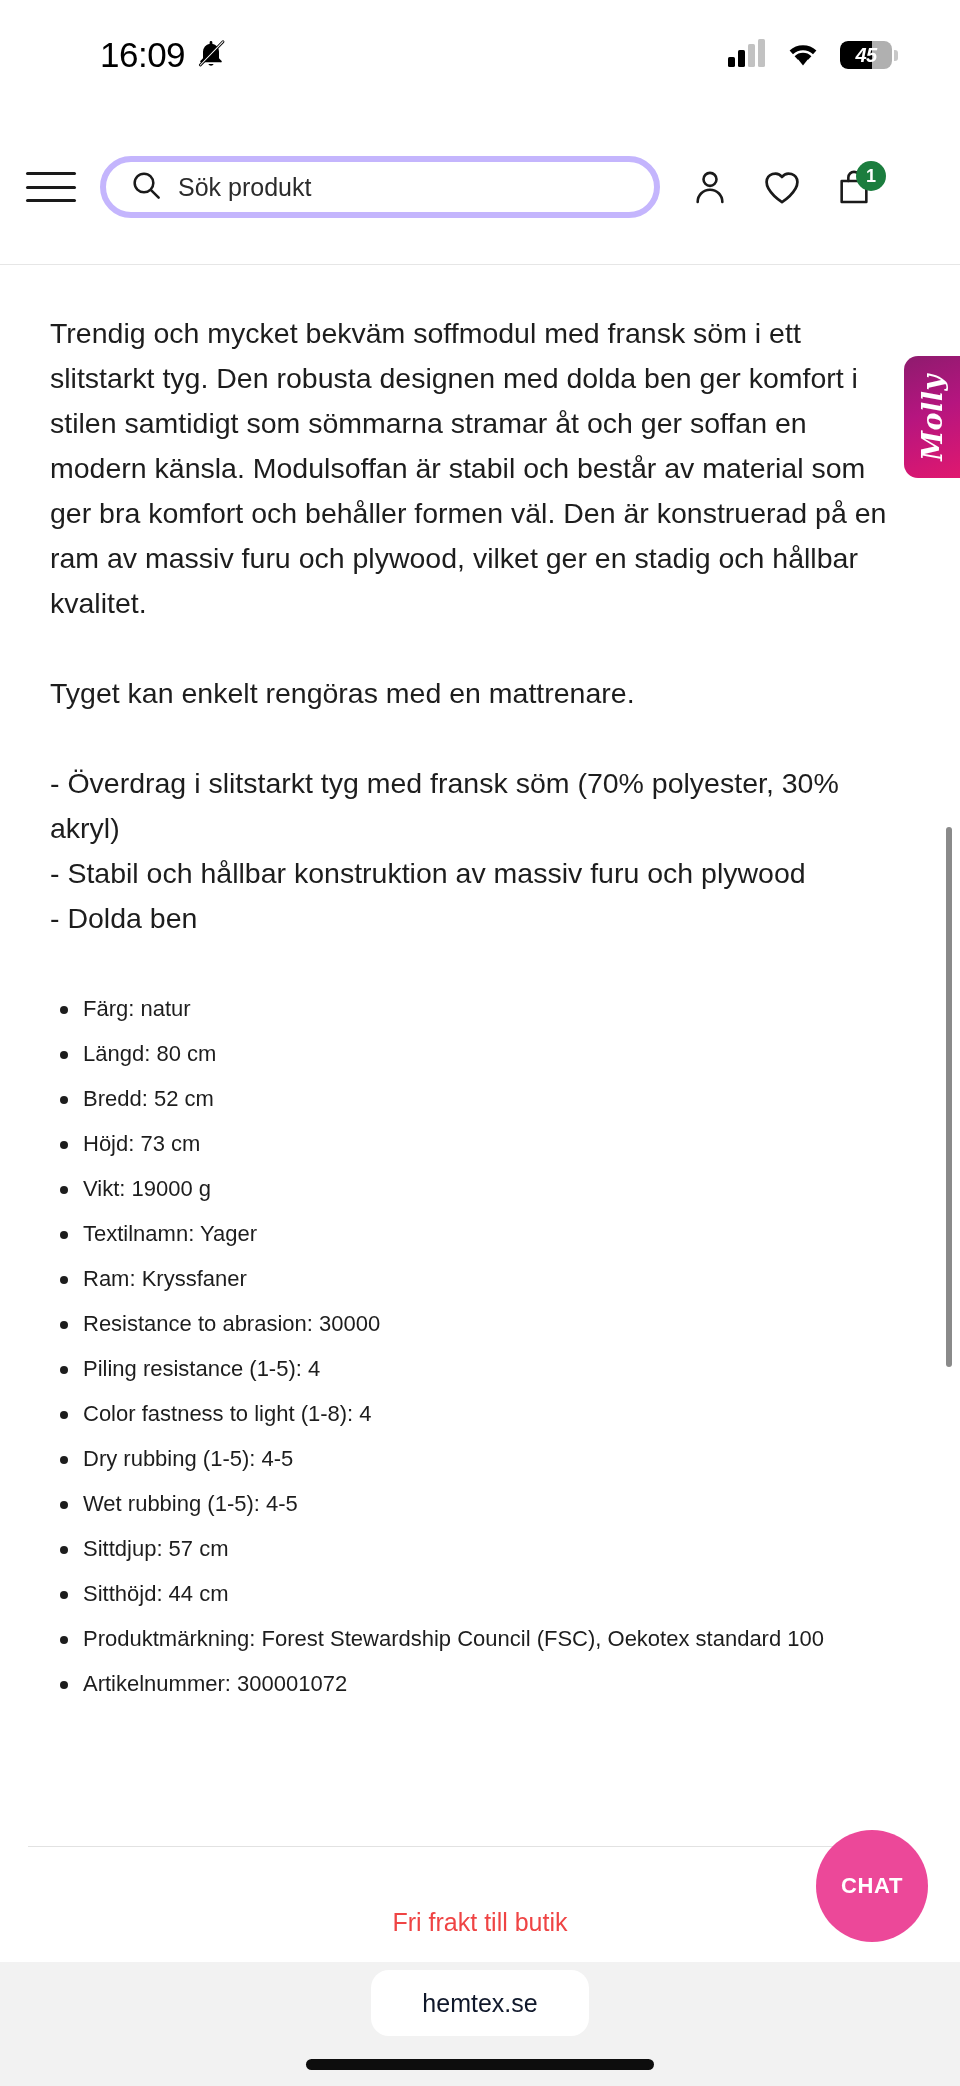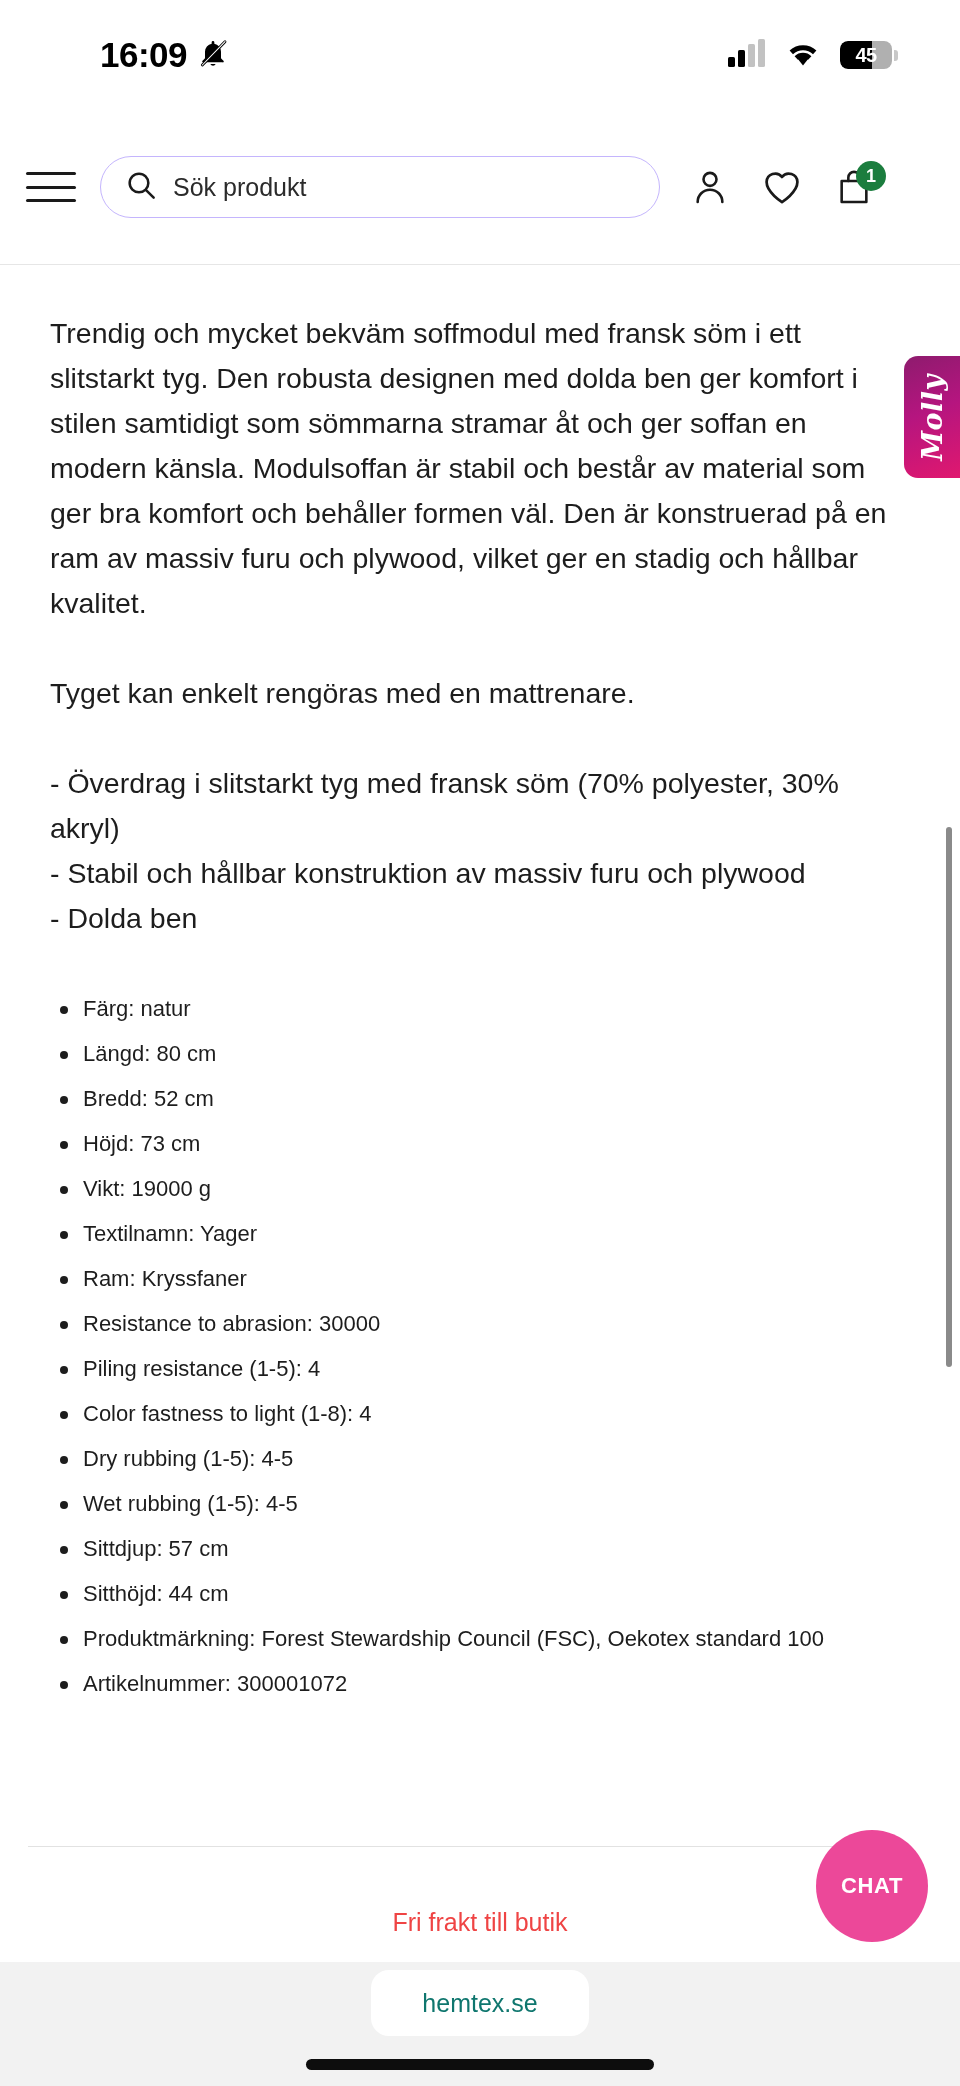--- a/index.html
+++ b/index.html
@@ -30,38 +30,39 @@
     justify-content: space-between;
     padding: 0 62px 0 100px;
   }
   .status-left {
     display: flex;
     align-items: center;
     gap: 10px;
   }
   .status-time {
     font-size: 35px;
-    font-weight: 700;
+    font-weight: 400;
     color: #000;
     letter-spacing: -0.5px;
   }
   .bell-muted { display: block; }
   .status-right {
     display: flex;
     align-items: center;
     gap: 18px;
   }
   .battery-wrap { display: flex; align-items: center; }
   .battery-body {
     position: relative;
     width: 52px;
     height: 28px;
     border-radius: 8px;
     background: #b0b0b0;
     overflow: hidden;
+    font-style: italic;
   }
   .battery-fill {
     position: absolute;
     left: 0; top: 0; bottom: 0;
     width: 62%;
     background: #000;
     border-radius: 8px 0 0 8px;
   }
   .battery-pct {
     position: absolute;
@@ -108,21 +109,21 @@
   .hamburger span {
     display: block;
     height: 3px;
     width: 100%;
     background: #1a1a1a;
     border-radius: 2px;
   }
   .searchbox {
     flex: 1 1 auto;
     height: 62px;
-    border: 1px solid #c4b5fd;
+    border: 6px solid #c4b5fd;
     border-radius: 34px;
     display: flex;
     align-items: center;
     padding: 0 24px;
     gap: 16px;
     margin-left: 10px;
     margin-right: 14px;
     max-width: 560px;
     background: #fff;
     cursor: text;
@@ -302,21 +303,21 @@
     transform: translateX(-50%);
     top: 8px;
     width: 218px;
     height: 66px;
     border-radius: 18px;
     background: #ffffff;
     display: flex;
     align-items: center;
     justify-content: center;
     font-size: 25px;
-    color: #0f766e;
+    color: #0f172a;
     cursor: pointer;
   }
   .home-indicator {
     position: absolute;
     left: 50%;
     transform: translateX(-50%);
     bottom: 16px;
     width: 348px;
     height: 11px;
     border-radius: 6px;

